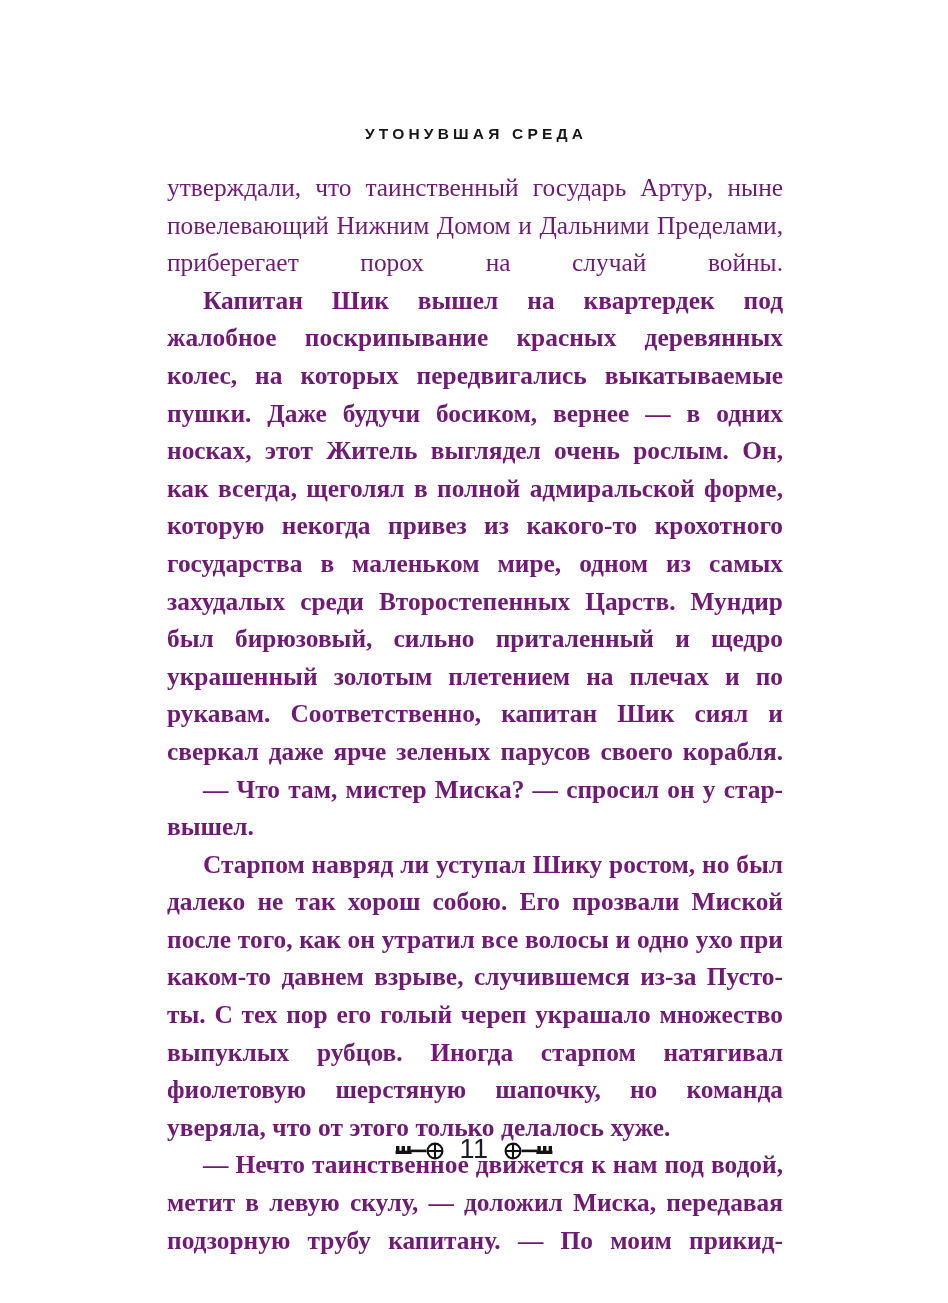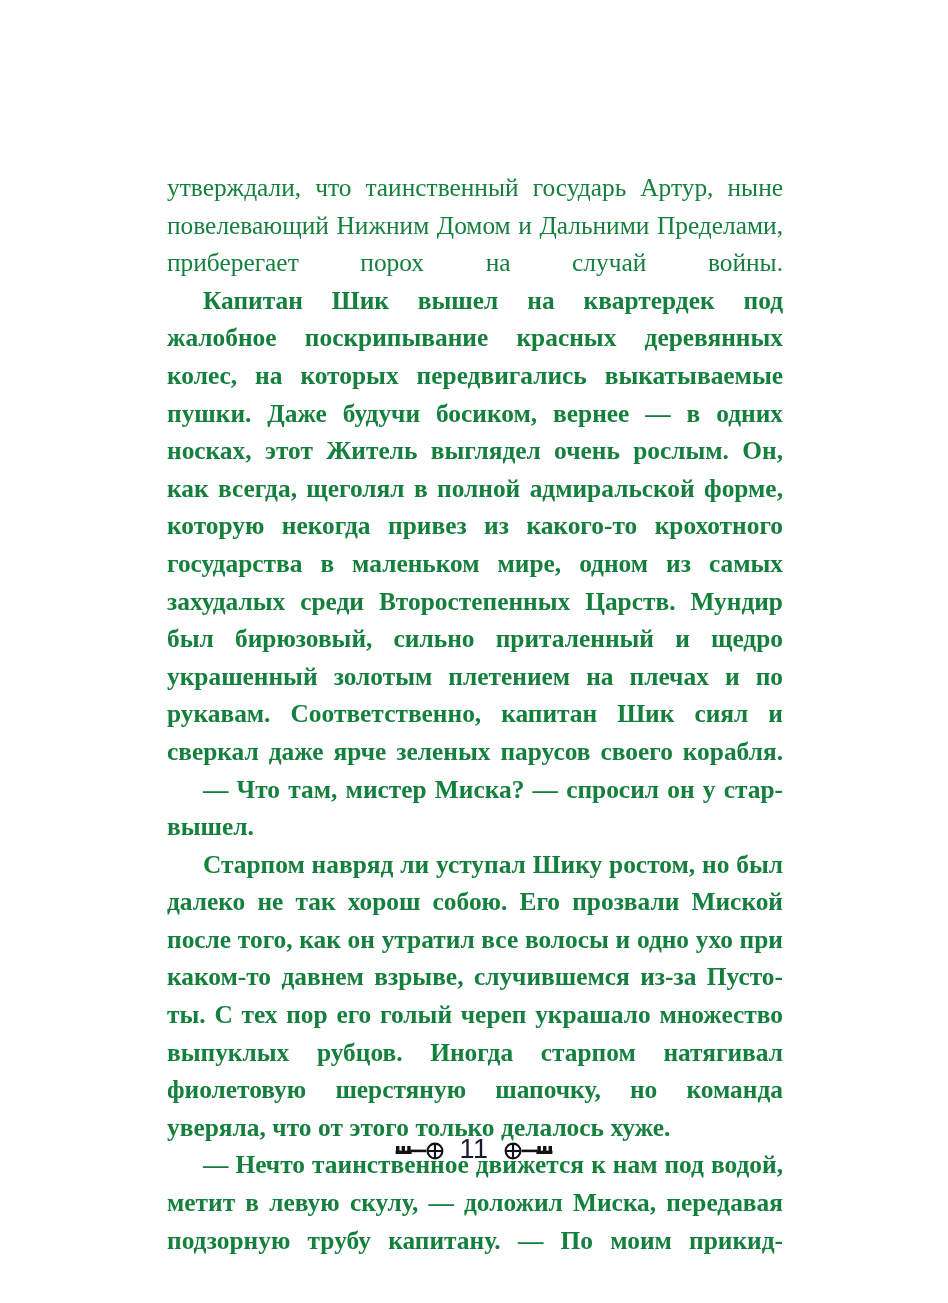--- a/index.html
+++ b/index.html
@@ -49,21 +49,21 @@
     top: 169px;
     width: 616px;
   }
 
   .para {
     margin: 0;
     font-size: 25.4px;
     line-height: 37.6px;
     text-align: justify;
     text-justify: inter-word;
-    color: #15803d;
+    color: #701a75;
     hyphens: manual;
     -webkit-hyphens: manual;
     word-spacing: 0.2px;
   }
   .para.indent {
     text-indent: 36px;
     font-weight: bold;
   }
   .para.noindent {
     text-indent: 0;
@@ -121,20 +121,21 @@
   }
   .key-orn.flip {
     transform: scaleX(-1);
   }
 </style>
 </head>
 <body>
 
 <div class="page">
 
+  <div class="running-head">УТОНУВШАЯ СРЕДА</div>
 
   <div class="textblock">
     <p class="para noindent full-last">утверждали, что таинственный государь Артур, ныне повелевающий Нижним Домом и Дальними Преде­лами, приберегает порох на случай войны.</p>
     <p class="para indent full-last">Капитан Шик вышел на квартердек под жалобное поскрипывание красных деревянных колес, на кото­рых передвигались выкатываемые пушки. Даже буду­чи босиком, вернее — в одних носках, этот Житель вы­глядел очень рослым. Он, как всегда, щеголял в пол­ной адмиральской форме, которую некогда привез из какого-то крохотного государства в маленьком ми­ре, одном из самых захудалых среди Второстепенных Царств. Мундир был бирюзовый, сильно притален­ный и щедро украшенный золотым плетением на пле­чах и по рукавам. Соответственно, капитан Шик сиял и сверкал даже ярче зеленых парусов своего корабля.</p>
     <p class="para indent">— Что там, мистер Миска? — спросил он у стар­вышел.</p>
     <p class="para indent">Старпом навряд ли уступал Шику ростом, но был далеко не так хорош собою. Его прозвали Миской после того, как он утратил все волосы и одно ухо при каком-то давнем взрыве, случившемся из-за Пусто­ты. С тех пор его голый череп украшало множество выпуклых рубцов. Иногда старпом натягивал фиоле­товую шерстяную шапочку, но команда уверяла, что от этого только делалось хуже.</p>
     <p class="para indent full-last">— Нечто таинственное движется к нам под во­дой, метит в левую скулу, — доложил Миска, переда­вая подзорную трубу капитану. — По моим прикид-</p>
   </div>
 
   <div class="folio">

